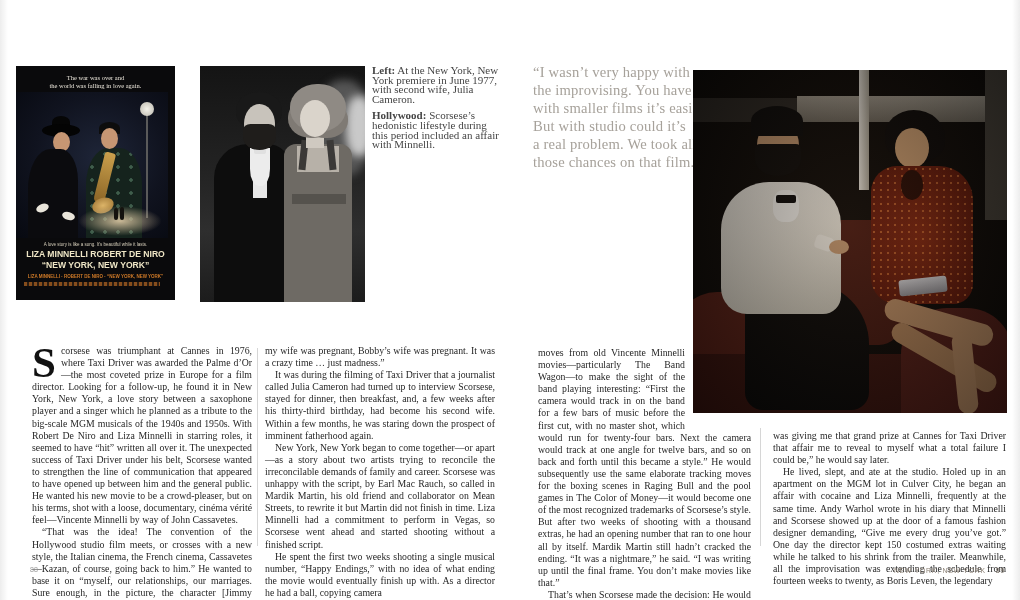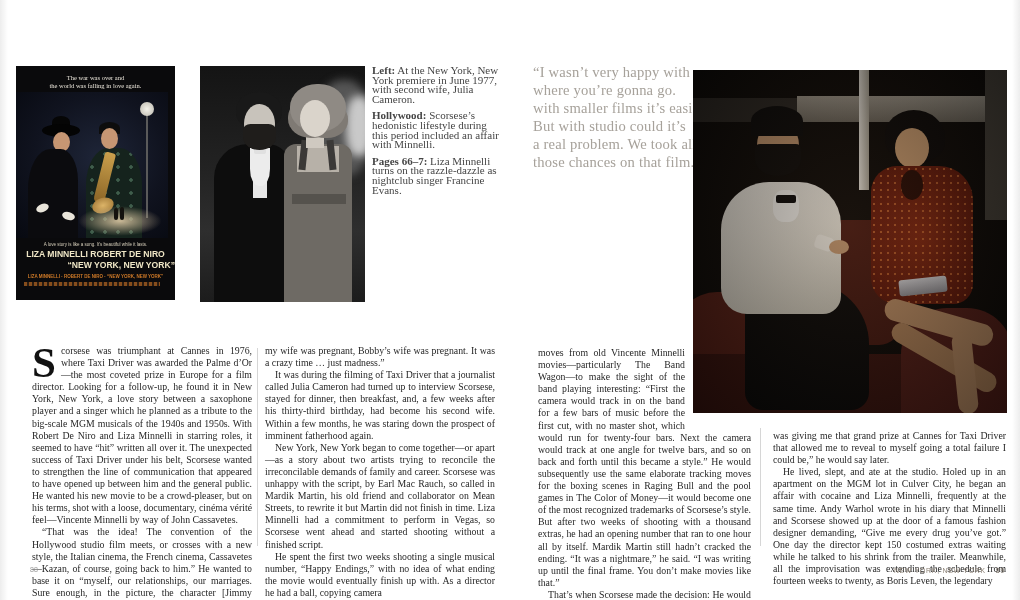--- a/index.html
+++ b/index.html
@@ -34,21 +34,21 @@
   .p-globe{position:absolute;left:124px;top:10px;width:14px;height:14px;background:radial-gradient(#f4f2ea,#b9b6ab);border-radius:50%;}
   .p-spot{position:absolute;left:62px;top:140px;width:84px;height:30px;
           background:radial-gradient(ellipse at center,#cbb astray 0,transparent 70%);
           background:radial-gradient(ellipse at center,#c9b896 0%,rgba(201,184,150,0) 70%);}
   .p-fig1{position:absolute;left:98px;top:142px;width:4px;height:12px;background:#14120e;border-radius:2px;}
   .p-fig2{position:absolute;left:104px;top:141px;width:4px;height:13px;background:#14120e;border-radius:2px;}
   .p-tagline{position:absolute;left:0;top:176px;width:100%;text-align:center;color:#d8d0bc;font-size:4.5px;
           font-family:"Liberation Sans",sans-serif;}
   .p-stars{position:absolute;left:0;top:183px;width:100%;text-align:center;color:#efe6c6;
           font-family:"Liberation Sans",sans-serif;font-weight:bold;font-size:8.6px;letter-spacing:0px;}
-  .p-title{position:absolute;left:0;top:194px;width:100%;text-align:right;color:#efe6c6;
+  .p-title{position:absolute;left:0;top:194px;width:100%;text-align:center;color:#efe6c6;
           font-family:"Liberation Sans",sans-serif;font-weight:bold;font-size:8.6px;}
   .p-credits{position:absolute;left:0;top:208px;width:100%;text-align:center;color:#cf7a28;
           font-family:"Liberation Sans",sans-serif;font-weight:bold;font-size:4.5px;}
   .p-micro{position:absolute;left:8px;top:216px;width:136px;height:4px;
           background:repeating-linear-gradient(90deg,#a45e20 0 3px,rgba(164,94,32,.25) 3px 5px);opacity:.8;}
 
   
   .bwphoto{left:200px;top:66px;width:165px;height:236px;overflow:hidden;
           background:linear-gradient(180deg,#141414 0%,#232323 45%,#2e2e2e 70%,#1c1c1c 100%);}
   .bw-bgfig{position:absolute;left:116px;top:14px;width:56px;height:96px;background:#555;border-radius:45%;filter:blur(4px);}
@@ -188,26 +188,25 @@
     <div class="bw-w-strap2"></div>
     <div class="bw-w-belt"></div>
     <div class="bw-w-neck"></div>
     <div class="bw-w-hair"></div>
     <div class="bw-w-face"></div>
   </div>
 
   <div class="abs captions">
     <p><span class="cap-label">Left:</span><span> At the New York, New York premiere in June 1977, with second wife, Julia Cameron.</span></p>
     <p><span class="cap-label">Hollywood:</span><span> Scorsese’s hedonistic lifestyle during this period included an affair with Minnelli.</span></p>
-    <p><span class="cap-label">Pages 66–7:</span><span> Liza Minnelli turns on the razzle-dazzle as nightclub singer Francine Evans.</span></p>
   </div>
 
   <div class="abs quote">
     <div>“I wasn’t very happy with</div>
-    <div>where you’re gonna go.</div>
+    <div>the improvising. You have</div>
     <div>with smaller films it’s easier.</div>
     <div>But with studio could it’s</div>
     <div>a real problem. We took all</div>
     <div>those chances on that film.”</div>
   </div>
 
   <div class="abs cphoto">
     <div class="cp-winL"></div>
     <div class="cp-win"></div>
     <div class="cp-post"></div>
@@ -249,21 +248,21 @@
     <p class="ind">He spent the first two weeks shooting a single musical number, “Happy Endings,” with no idea of what ending the movie would eventually finish up with. As a director he had a ball, copying camera</p>
   </div>
 
   <div class="abs bodycol col3">
     <div class="col3-notch"></div>
     <p>moves from old Vincente Minnelli movies—particularly The Band Wagon—to make the sight of the band playing interesting: “First the camera would track in on the band for a few bars of music before the first cut, with no master shot, which would run for twenty-four bars. Next the camera would track at one angle for twelve bars, and so on back and forth until this became a style.” He would subsequently use the same elaborate tracking moves for the boxing scenes in Raging Bull and the pool games in The Color of Money—it would become one of the most recognized trademarks of Scorsese’s style. But after two weeks of shooting with a thousand extras, he had an opening number that ran to one hour all by itself. Mardik Martin still hadn’t cracked the ending. “It was a nightmare,” he said. “I was writing up until the final frame. You don’t make movies like that.”</p>
     <p class="ind">That’s when Scorsese made the decision: He would improvise the rest of the movie. “One of the things I will always thank the French for</p>
   </div>
 
   <div class="abs bodycol col4">
-    <p>was giving me that grand prize at Cannes for Taxi Driver that allowed me to reveal to myself going a total failure I could be,” he would say later.</p>
+    <p>was giving me that grand prize at Cannes for Taxi Driver that affair me to reveal to myself what a total failure I could be,” he would say later.</p>
     <p class="ind">He lived, slept, and ate at the studio. Holed up in an apartment on the MGM lot in Culver City, he began an affair with cocaine and Liza Minnelli, frequently at the same time. Andy Warhol wrote in his diary that Minnelli and Scorsese showed up at the door of a famous fashion designer demanding, “Give me every drug you’ve got.” One day the director kept 150 costumed extras waiting while he talked to his shrink from the trailer. Meanwhile, all the improvisation was extending the schedule from fourteen weeks to twenty, as Boris Leven, the legendary</p>
   </div>
 
   <div class="abs rule rule-left"></div>
   <div class="abs rule rule-right"></div>
 
   <div class="abs folio-left">88</div>
   <div class="abs footer-right">
     <span>NEW YORK, NEW YORK</span><span class="folio">89</span>
   </div>

